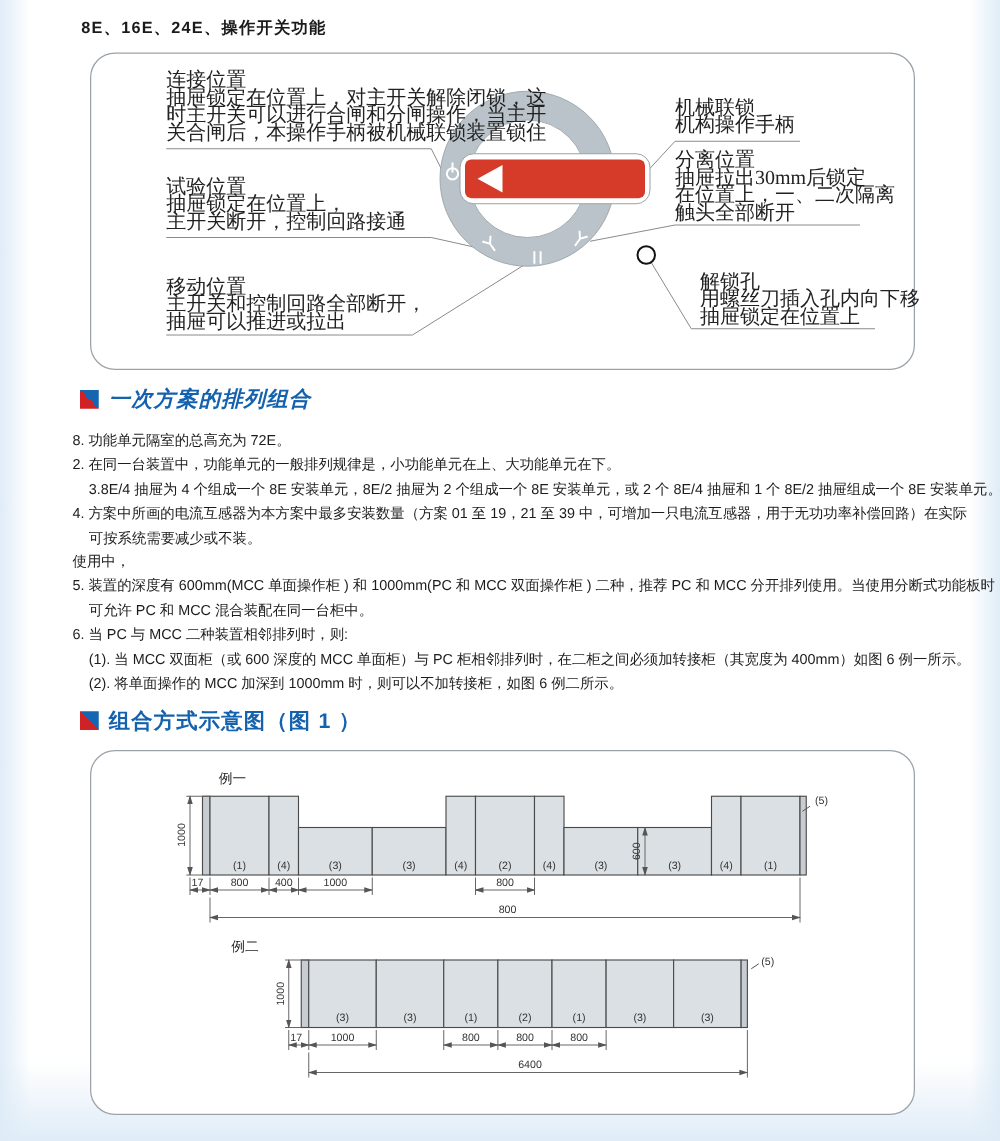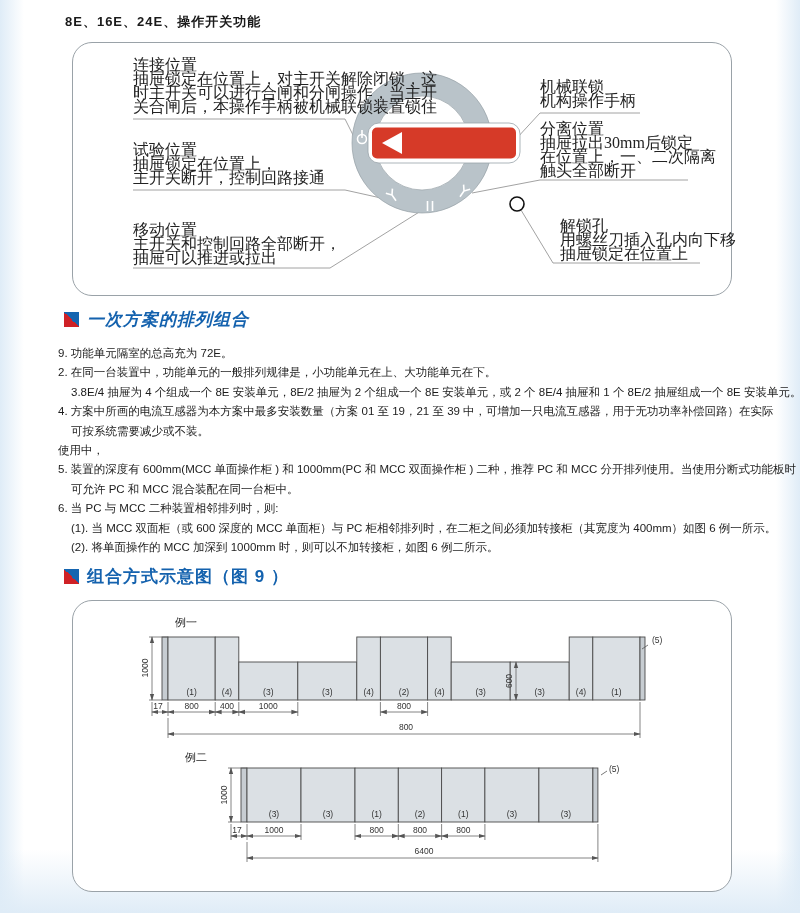--- a/index.html
+++ b/index.html
@@ -126,36 +126,36 @@
   <div>用螺丝刀插入孔内向下移</div>
   <div>抽屉锁定在位置上</div>
 </div>
 
 <div class="sec-h" id="sec1">
   <div class="sec-icon"></div>
   <div class="sec-title">一次方案的排列组合</div>
 </div>
 
 <div class="list">
-  <div class="li">9. 功能单元隔室的总高充为 72E。</div>
+  <div class="li">8. 功能单元隔室的总高充为 72E。</div>
   <div class="li">2. 在同一台装置中，功能单元的一般排列规律是，小功能单元在上、大功能单元在下。</div>
   <div class="li ind">3.8E/4 抽屉为 4 个组成一个 8E 安装单元，8E/2 抽屉为 2 个组成一个 8E 安装单元，或 2 个 8E/4 抽屉和 1 个 8E/2 抽屉组成一个 8E 安装单元。</div>
   <div class="li">4. 方案中所画的电流互感器为本方案中最多安装数量（方案 01 至 19，21 至 39 中，可增加一只电流互感器，用于无功功率补偿回路）在实际</div>
   <div class="li ind">可按系统需要减少或不装。</div>
   <div class="li">使用中，</div>
   <div class="li">5. 装置的深度有 600mm(MCC 单面操作柜 ) 和 1000mm(PC 和 MCC 双面操作柜 ) 二种，推荐 PC 和 MCC 分开排列使用。当使用分断式功能板时，</div>
   <div class="li ind">可允许 PC 和 MCC 混合装配在同一台柜中。</div>
   <div class="li">6. 当 PC 与 MCC 二种装置相邻排列时，则:</div>
   <div class="li ind">(1). 当 MCC 双面柜（或 600 深度的 MCC 单面柜）与 PC 柜相邻排列时，在二柜之间必须加转接柜（其宽度为 400mm）如图 6 例一所示。</div>
   <div class="li ind">(2). 将单面操作的 MCC 加深到 1000mm 时，则可以不加转接柜，如图 6 例二所示。</div>
 </div>
 
 <div class="sec-h" id="sec2">
   <div class="sec-icon"></div>
-  <div class="sec-title">组合方式示意图（图 9 ）</div>
+  <div class="sec-title">组合方式示意图（图 1 ）</div>
 </div>
 
 <div class="panel" id="panel-fig"></div>
 
 <svg id="fig-svg" class="overlay" width="658" height="290" viewBox="0 0 658 290">
   <defs>
     <marker id="ma" markerWidth="9" markerHeight="8" refX="8" refY="4" orient="auto-start-reverse">
       <path d="M0,1.2 L9,4 L0,6.8 Z" fill="#555"></path>
     </marker>
   </defs>

